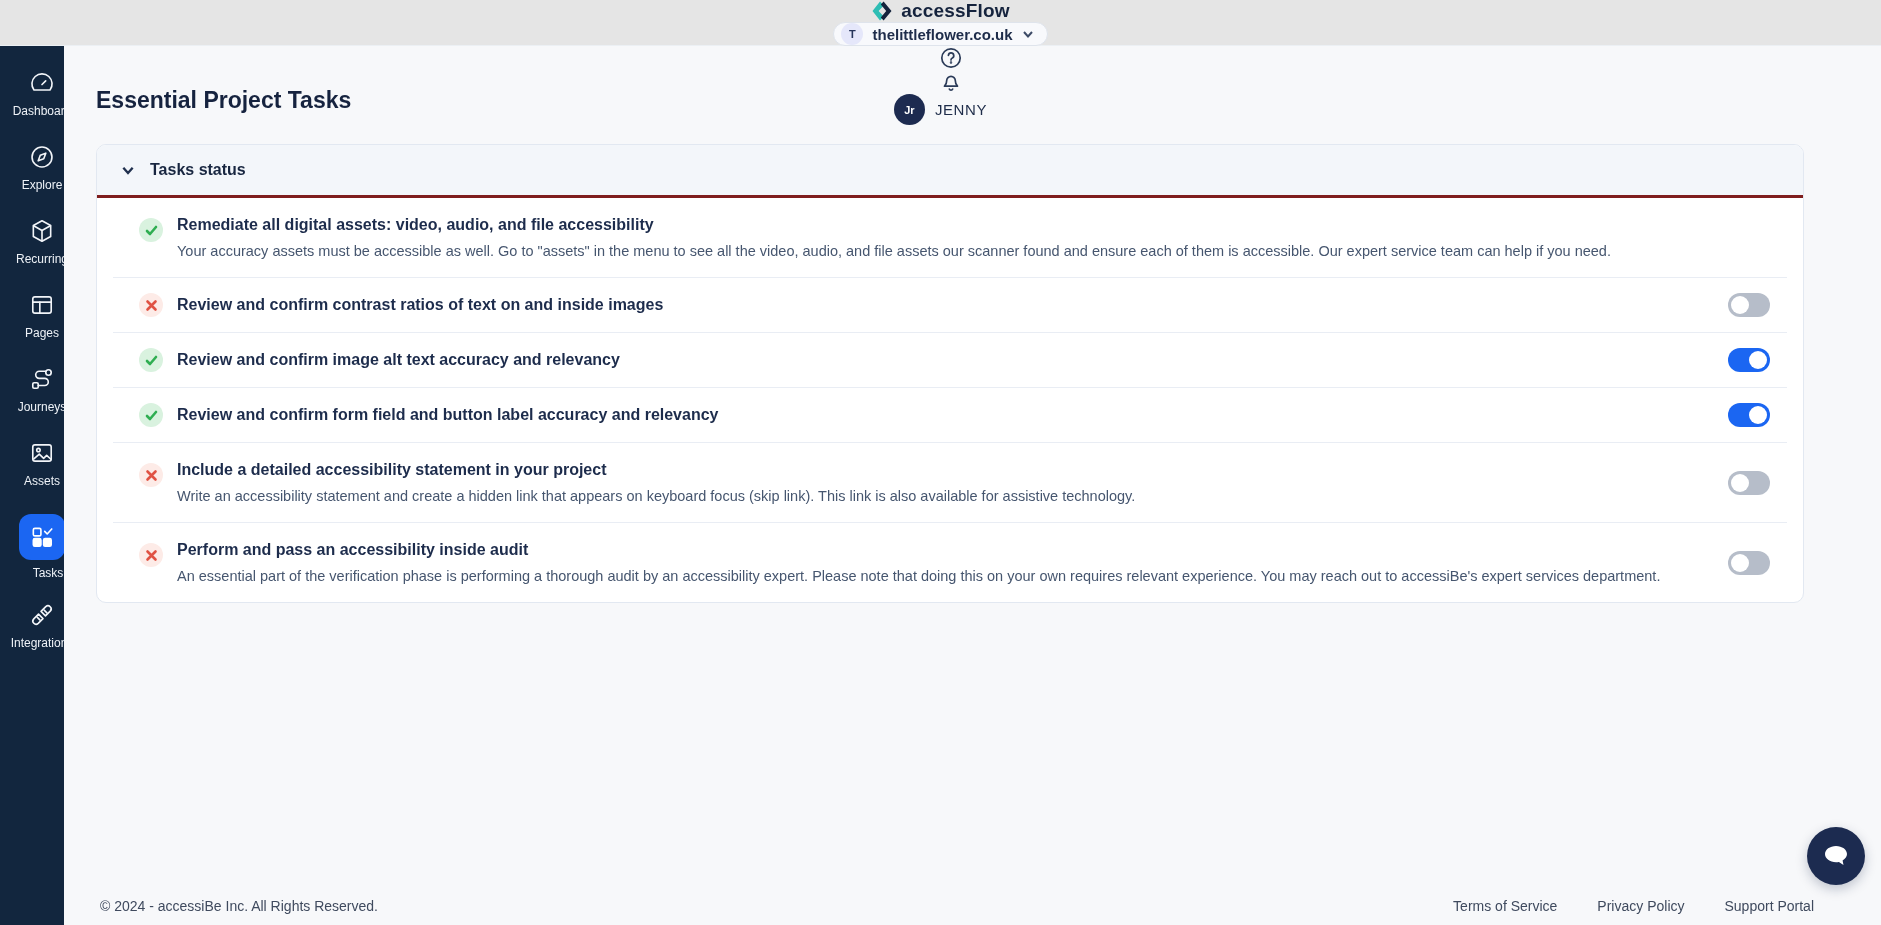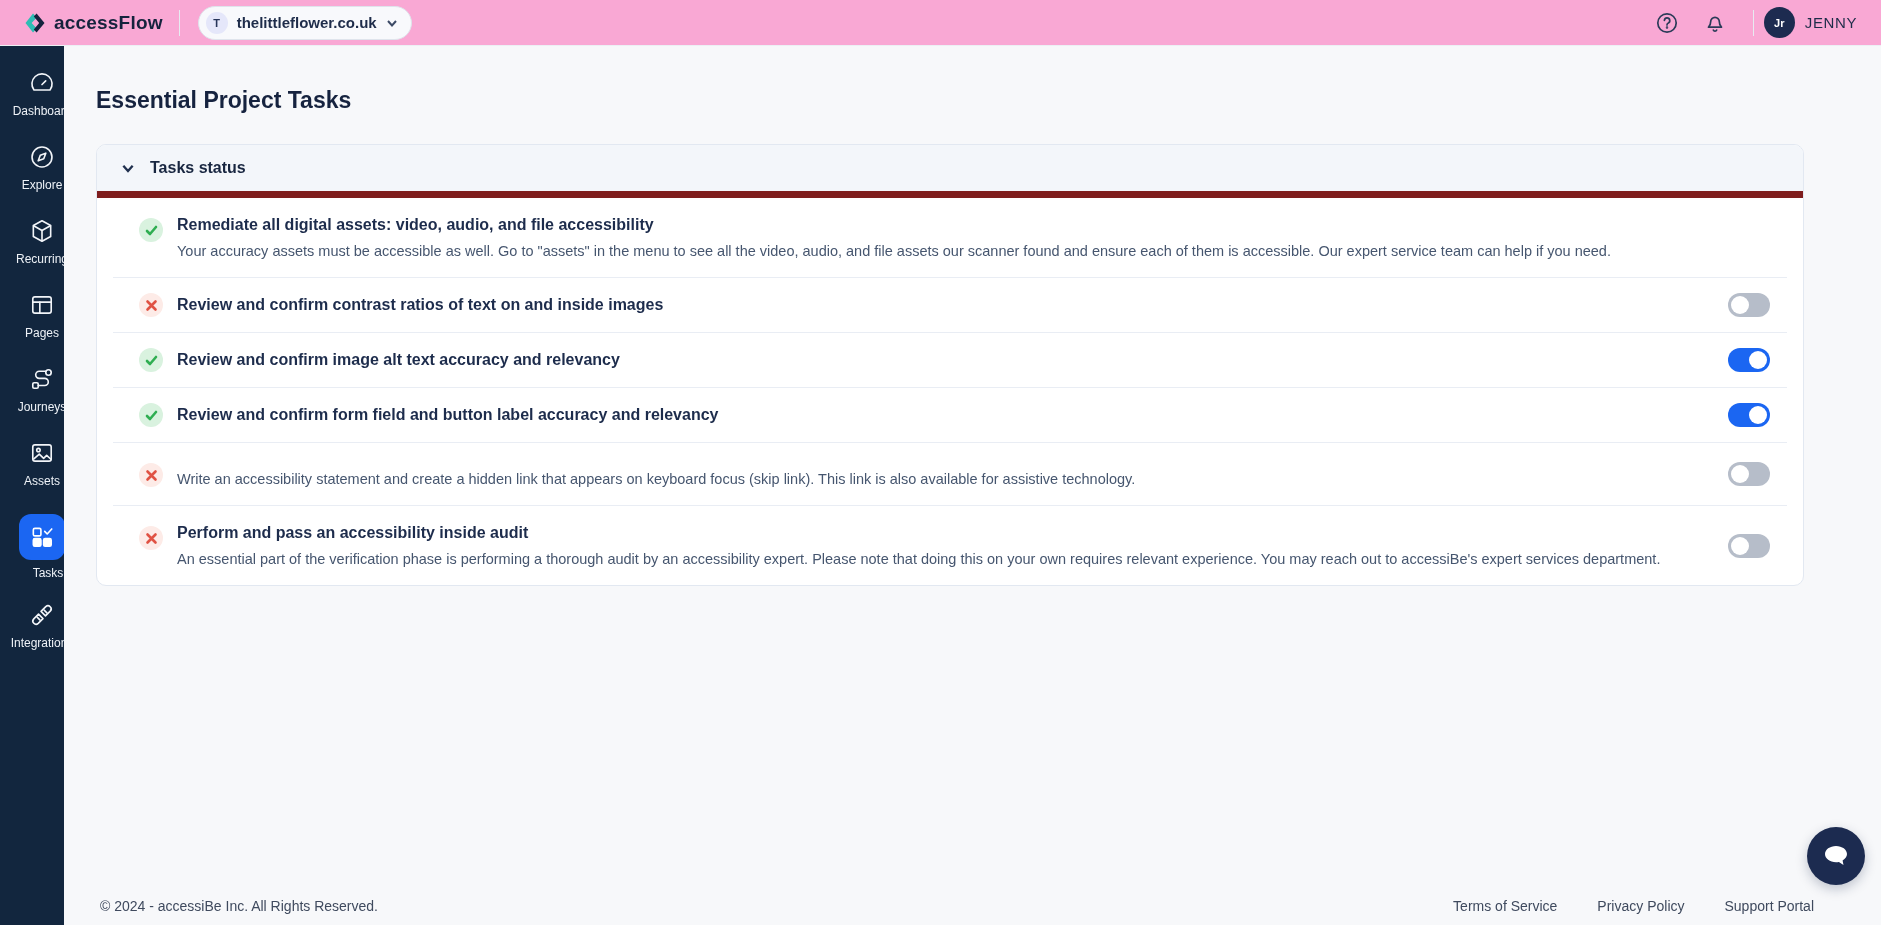--- a/index.html
+++ b/index.html
@@ -1,22 +1,22 @@
 <!DOCTYPE html>
 <html style="--accent-blue: #1b66f2; --sidebar-navy: #12263e; --success-green: #2fae52; --error-red: #e05243; --toggle-off: #b6bdc9;"><head>
 <meta charset="utf-8">
 <style>
   * { margin:0; padding:0; box-sizing:border-box; }
   html,body { width:1881px; height:925px; overflow:hidden;
     font-family:"Liberation Sans", sans-serif; background:#f7f8fa; color:#1d2c4c; }
 
   
   .topbar { position:absolute; top:0; left:0; width:1881px; height:46px;
-    background:#f9a8d4; border-bottom:1px solid #ecf0f4;
-    display:flex; align-items:center; padding:0 24px; z-index:5; }
+    background:#e5e5e5; border-bottom:1px solid #ecf0f4;
+    display:flex; align-items:center; padding:0 24px; z-index:5;flex-direction:column; }
   .logo { display:flex; align-items:center; gap:8px; }
   .logo-text { font-size:19px; font-weight:700; color:#15233d; letter-spacing:.2px; }
   .topbar-divider-left { width:1px; height:26px; background:#e7ebf1; margin:0 18px 0 16px; }
   .domain-pill { display:flex; align-items:center; gap:9px; height:34px;
     padding:0 13px 0 7px; border:1px solid #dfe4ec; border-radius:17px;
     background:#f8f9fc; cursor:pointer; }
   .domain-avatar { width:22px; height:22px; border-radius:50%; background:#e5e7fa;
     color:#27355a; font-size:11px; font-weight:700; display:flex;
     align-items:center; justify-content:center; }
   .domain-name { font-size:15px; font-weight:700; color:#1e2c4a; }
@@ -49,21 +49,21 @@
   .side-item.active .side-label { margin-top:6px;margin-left:12px; }
 
   
   .main { position:absolute; top:46px; left:64px; width:1807px; height:879px;
     background:#f7f8fa; padding:30px 67px 0 32px; }
   .page-title { font-size:23px; font-weight:700; color:#16233f; margin-top:11px; }
   .page-subtitle { font-size:16px; color:#32415c; margin-top:26px; }
 
   .panel { margin-top:30px; background:#ffffff; border:1px solid #e2e8f1;
     border-radius:10px; overflow:hidden; }
-  .panel-header { height:53px; background:#f3f6fa; border-bottom:7px solid #7f1d1d;
+  .panel-header { height:53px; background:#f3f6fa; border-bottom:3px solid #7f1d1d;
     display:flex; align-items:center; padding:0 24px; gap:15px; cursor:pointer; }
   .panel-header .chev { width:14px; height:14px; stroke:#20304e; }
   .panel-title { font-size:16px; font-weight:700; color:#182640; }
 
   .task-row { display:flex; align-items:center; padding:15px 33px 15px 42px; }
   .task-row.tall { padding-top:18px; padding-bottom:18px; }
   .divider { height:1px; background:#e9edf4; margin:0 16px; }
   .status-icon { width:24px; height:24px; border-radius:50%; flex:0 0 24px;
     display:flex; align-items:center; justify-content:center; align-self:flex-start;
     margin-top:2px; }
@@ -288,20 +288,21 @@
     <div class="divider"></div>
 
     <div class="task-row tall">
       <span class="status-icon not_done">
 
         <svg class="icon-cross" viewBox="0 0 13 13">
             <path d="M2.5 2.5 10.5 10.5M10.5 2.5 2.5 10.5"></path>
           </svg>
       </span>
       <div class="task-text">
+        <div class="task-title">Include a detailed accessibility statement in your project</div>
         <div class="task-desc">Write an accessibility statement and create a hidden link that appears on keyboard focus (skip link). This link is also available for assistive technology.</div>
       </div>
       <span class="toggle">
           <span class="knob"></span>
         </span>
     </div>
     <div class="divider"></div>
 
     <div class="task-row tall">
       <span class="status-icon not_done">

